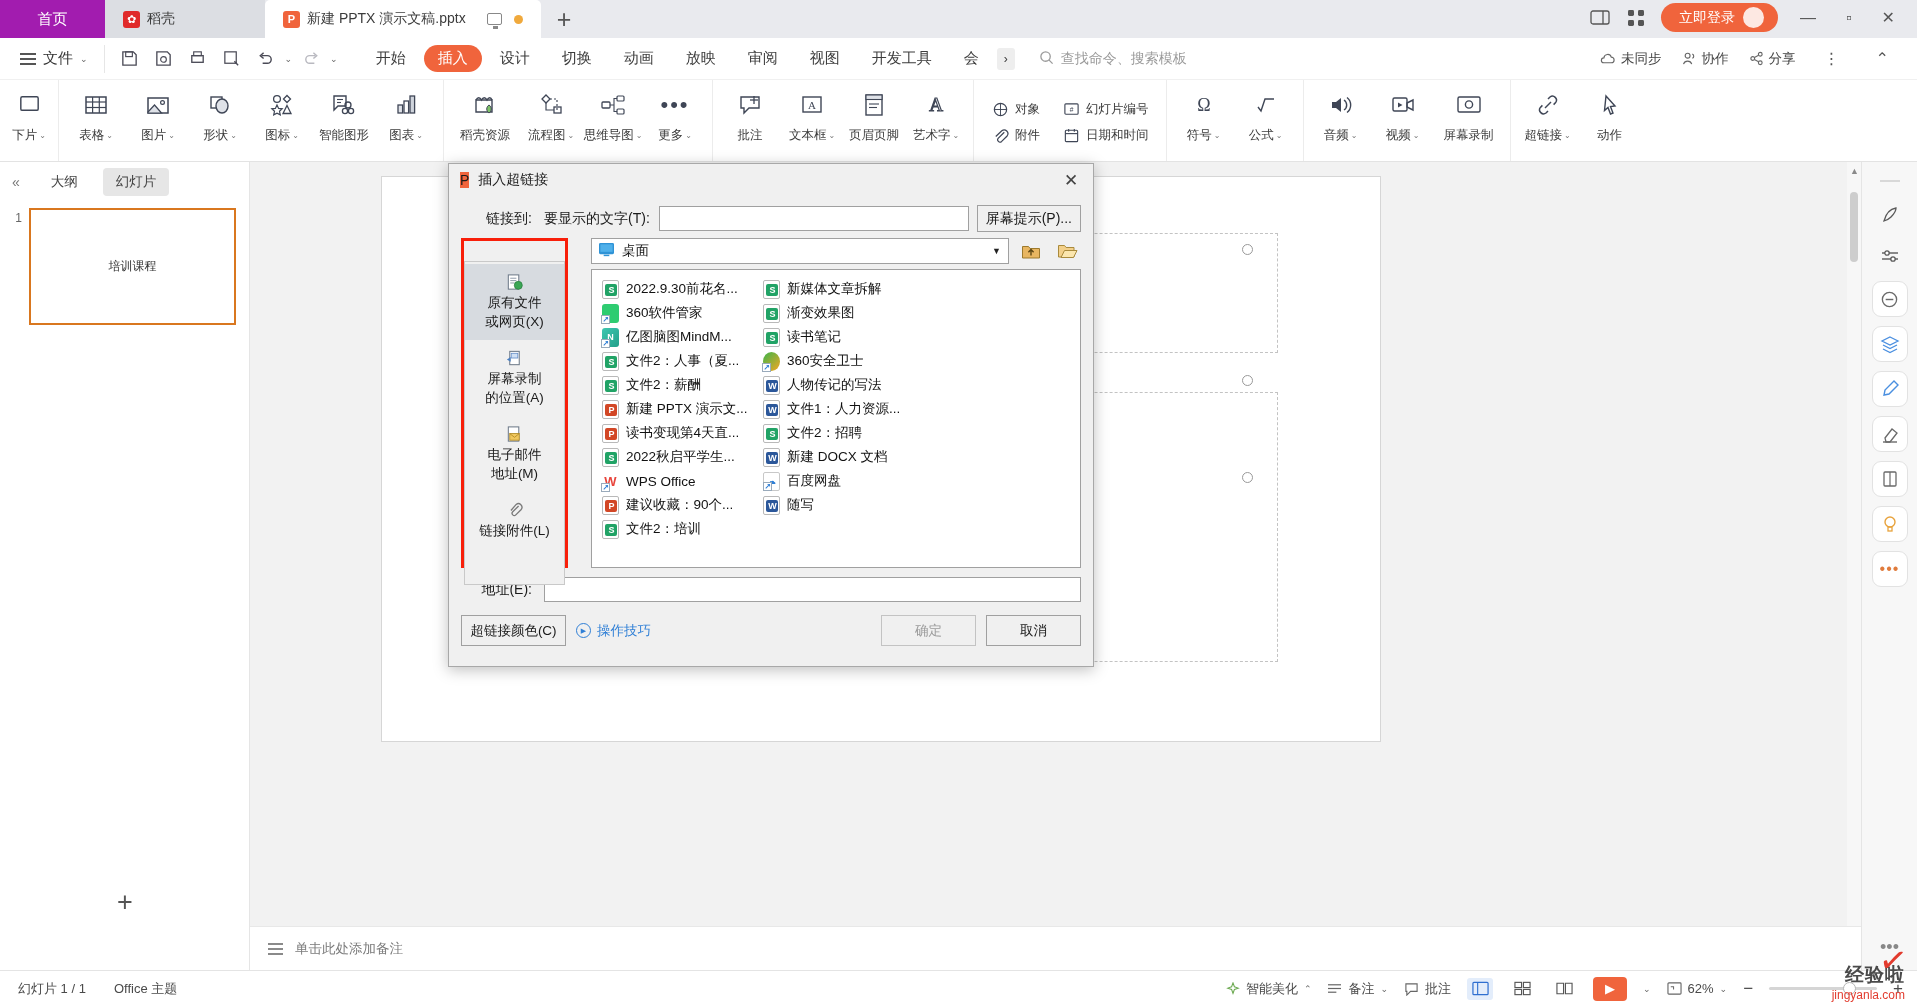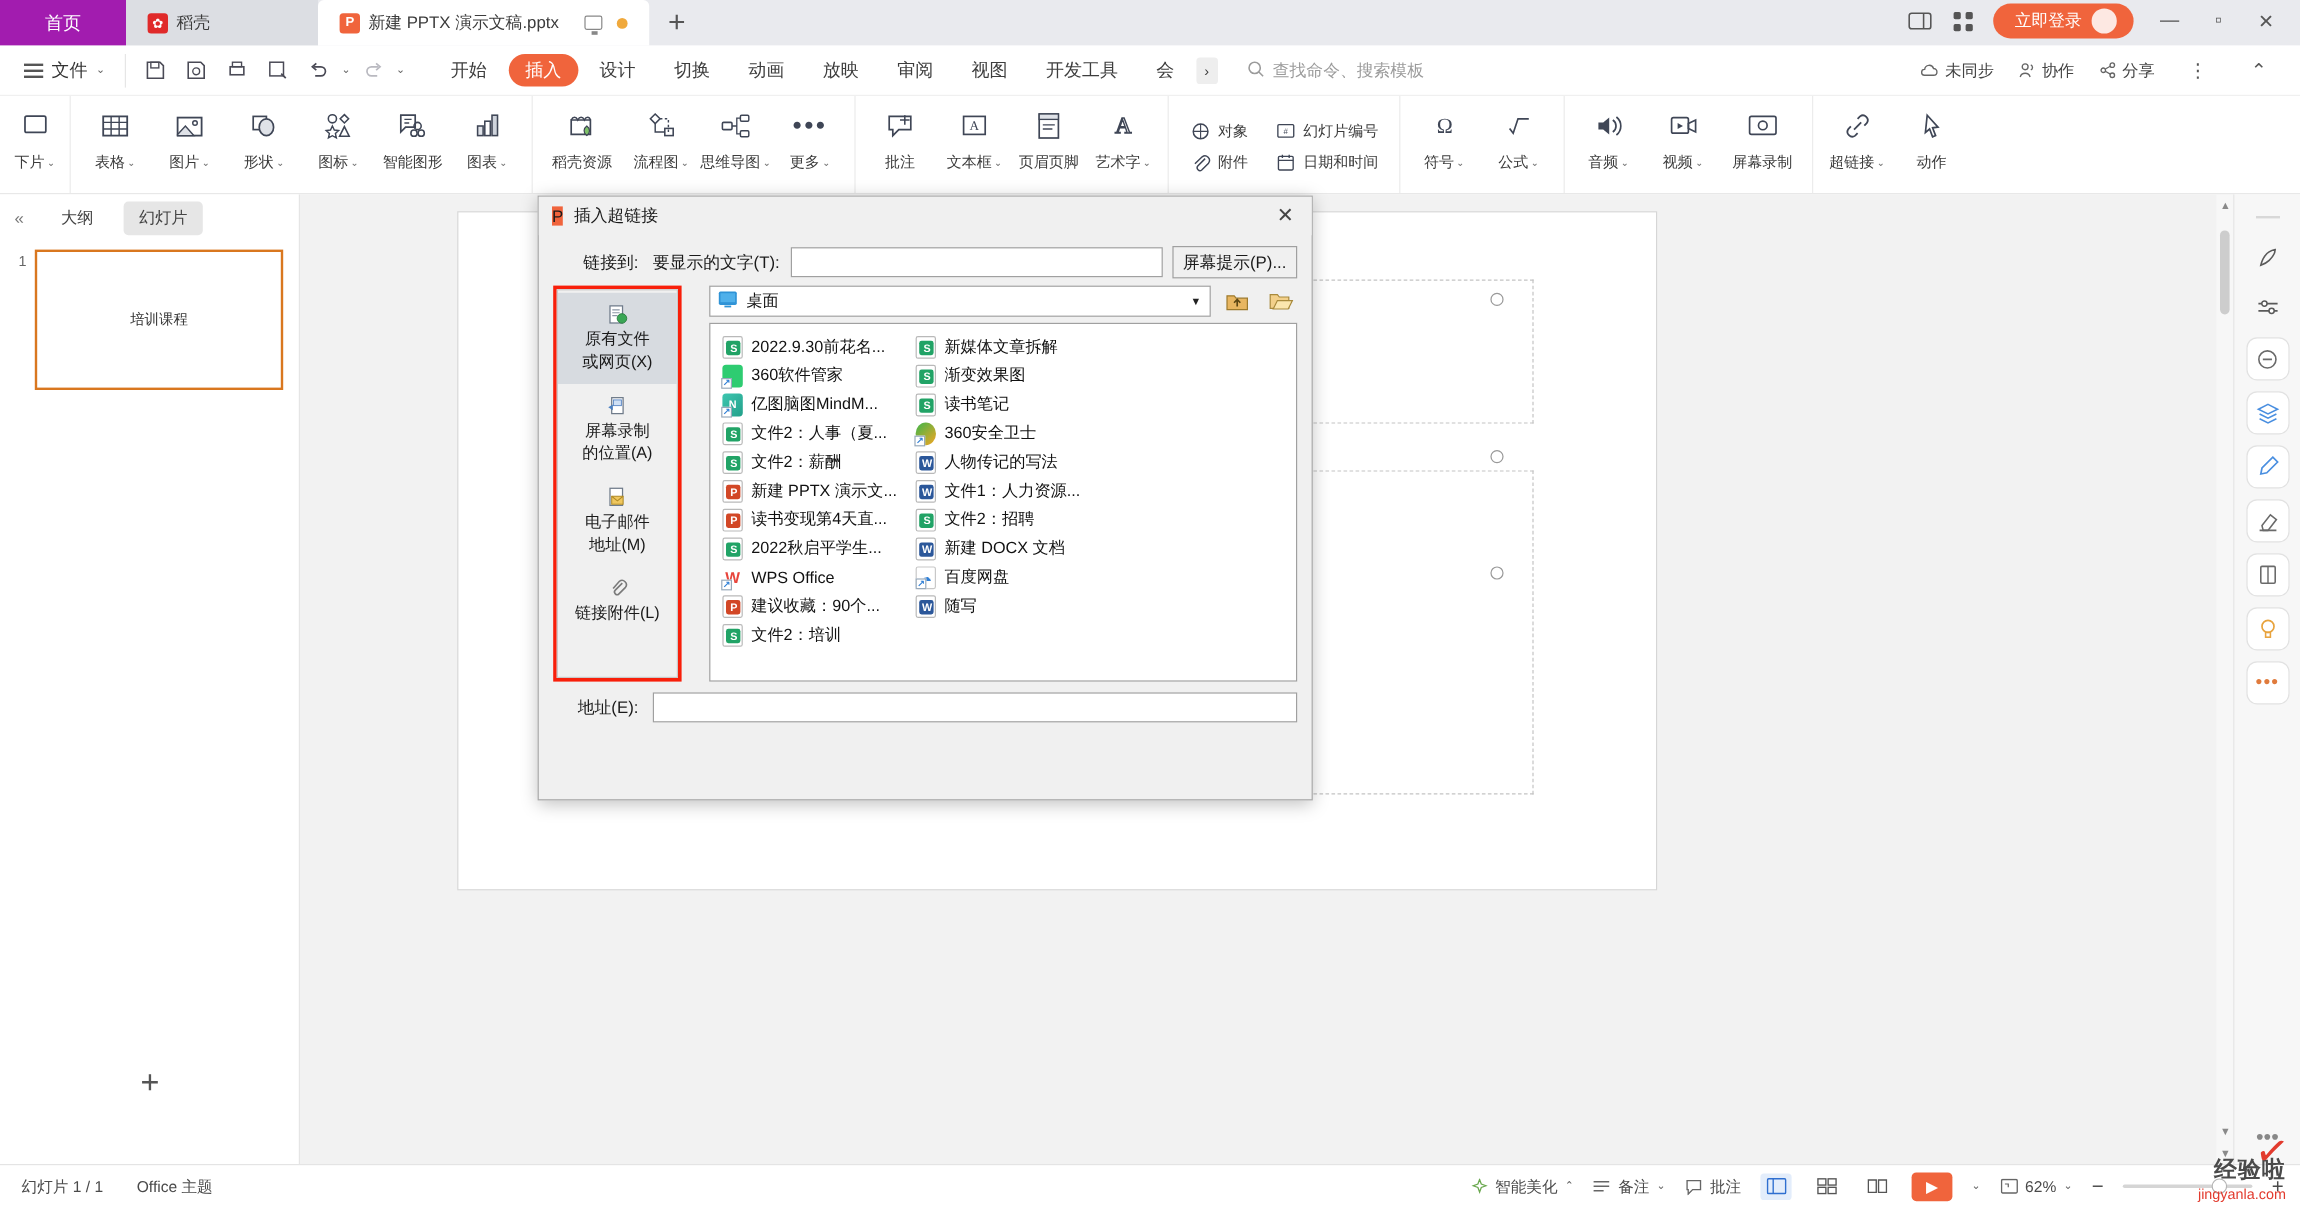--- a/index.html
+++ b/index.html
@@ -150,21 +150,21 @@
      justify-content:center; font-size:17px; color:#444; cursor:pointer;}
   .dlgRow1{ display:flex; align-items:center; gap:0; padding:9px 12px 6px 12px;}
   .lbLinkTo{ width:83px; font-size:14px; color:#1a1a1a; text-align:right; padding-right:12px;}
   .lbText{ font-size:14px; color:#1a1a1a; padding-right:9px;}
   .txtInput{ flex:1; height:25px; background:#fff; border:1px solid #a0a0a0; padding:0 5px;
      font-size:13px; font-family:inherit; color:#111;}
   .tipBtn{ margin-left:8px; height:27px; min-width:96px; background:#f0f0f0; border:1px solid #a0a0a0;
      font-size:14px; color:#1a1a1a; cursor:pointer; padding:0 8px;}
   .dlgBody{ display:flex; padding:0 12px; gap:0; height:330px;}
   .sideWrap{ width:107px; border:3px solid #f81f0a; background:#f0f0f0; position:relative;}
-  .sideInner{ border:1px solid #c9c9c9; height:100%; background:#f0f0f0; padding-top:2px;}
+  .sideInner{ border:1px solid #c9c9c9; height:100%; background:#f0f0f0; padding-top:2px;margin-top:20px;}
   .sideItem{ padding:7px 4px 9px 4px; text-align:center; cursor:pointer;}
   .sideItem.sel{ background:#d7dbe0;}
   .sideItem .si{ height:22px; display:flex; align-items:center; justify-content:center; font-size:16px;}
   .sideItem .st{ font-size:13.5px; color:#1a1a1a; line-height:19px;}
   .rightWrap{ flex:1; padding-left:23px; display:flex; flex-direction:column;}
   .lookin{ display:flex; align-items:center; gap:8px; margin-bottom:5px;}
   .combo{ flex:1; height:26px; background:#fff; border:1px solid #a0a0a0; display:flex;
      align-items:center; gap:7px; padding:0 3px 0 6px; cursor:pointer;}
   .combo .cl{ font-size:13.5px; color:#111;}
   .comboArrow{ margin-left:auto; width:17px; text-align:center; font-size:9px; color:#222;}
@@ -710,20 +710,28 @@
       <div class="handle" style="left:860px; top:295px;"></div>
     </div>
     <div class="vscroll">
       <div class="vsArrow" style="top:4px;">▲</div>
       <div class="thumb"></div>
       <div class="vsArrow" style="bottom:22px;">▼</div>
       <div class="vsArrow" style="bottom:4px;">▼</div>
     </div>
   </div>
 
+  <div class="notesbar">
+    <span class="notesIcon">
+        <i></i>
+        <i></i>
+        <i></i>
+      </span>
+    <span>单击此处添加备注</span>
+  </div>
 
   <div class="rail">
     <div class="railPlain" style="height:18px;">
         <svg width="20" height="3">
           <rect width="20" height="2" fill="#d8d8d8"></rect>
         </svg>
       </div>
     <div class="railPlain">
       <svg width="20" height="20" viewBox="0 0 20 20">
           <path d="M16 3c-6 1-10 5-12 13 3-1 5-2 7-4 3-3 5-6 5-9z" fill="none" stroke="#5a5a5a" stroke-width="1.3"></path>
@@ -1071,17 +1079,28 @@
               </div>
           </div>
         </div>
       </div>
 
       <div class="addrRow">
         <span class="addrLbl">地址(E):</span>
         <input class="addrInput" type="text" value="" style="">
       </div>
 
+      <div class="dlgFoot">
+        <button class="footBtn">超链接颜色(C)</button>
+        <span class="tipsLink">
+          <span class="playc">▶</span>
+          <span>操作技巧</span>
+        </span>
+        <span class="footRight">
+          <button class="footBtn primary disabled">确定</button>
+          <button class="footBtn primary">取消</button>
+        </span>
+      </div>
 
     </div>
   </div>
 
 </div>
 
 </body></html>

